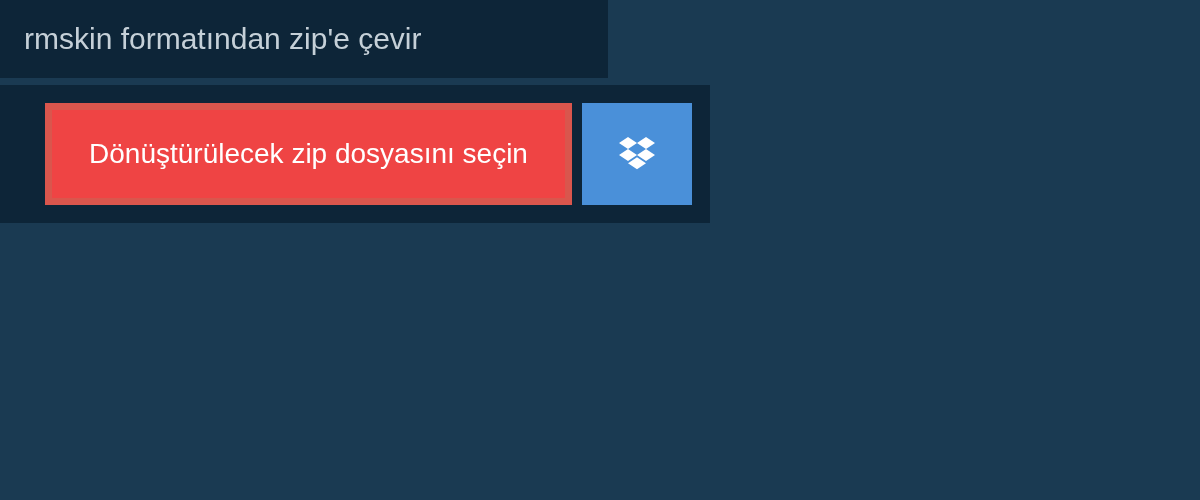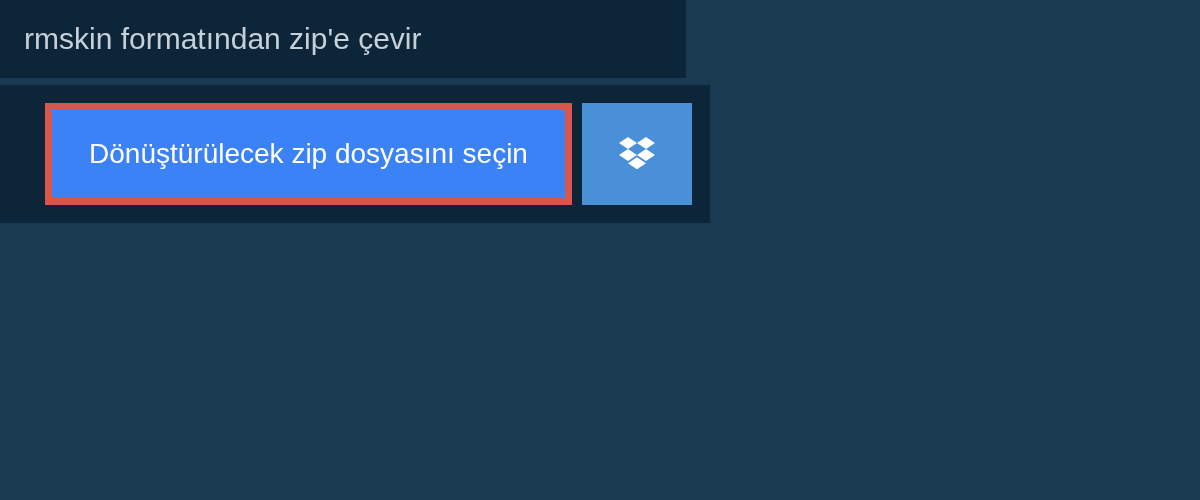--- a/index.html
+++ b/index.html
@@ -10,38 +10,38 @@
     body {
       width: 1200px;
       height: 500px;
       background: #1a3a52;
       font-family: Arial, Helvetica, sans-serif;
       overflow: hidden;
     }
     .header-bar {
       background: #0d2538;
       padding: 22px 24px;
-      width: 686px;
+      width: 608px;
     }
     .header-title {
       color: #c5d0d8;
       font-size: 30px;
       font-weight: 400;
     }
     .content-panel {
       background: #0d2538;
       width: 710px;
       padding: 18px;
       margin-top: 7px;
       display: flex;
       gap: 10px;
     }
     .select-file-button {
       flex: 1;
-      background: #3b82f6;
+      background: #ef4444;
       border: 7px solid #d9564d;
       color: #ffffff;
       font-size: 28px;
       font-weight: 400;
       padding: 28px 20px;
       cursor: pointer;
       text-align: center;
       display: flex;
       align-items: center;
       justify-content: center;

